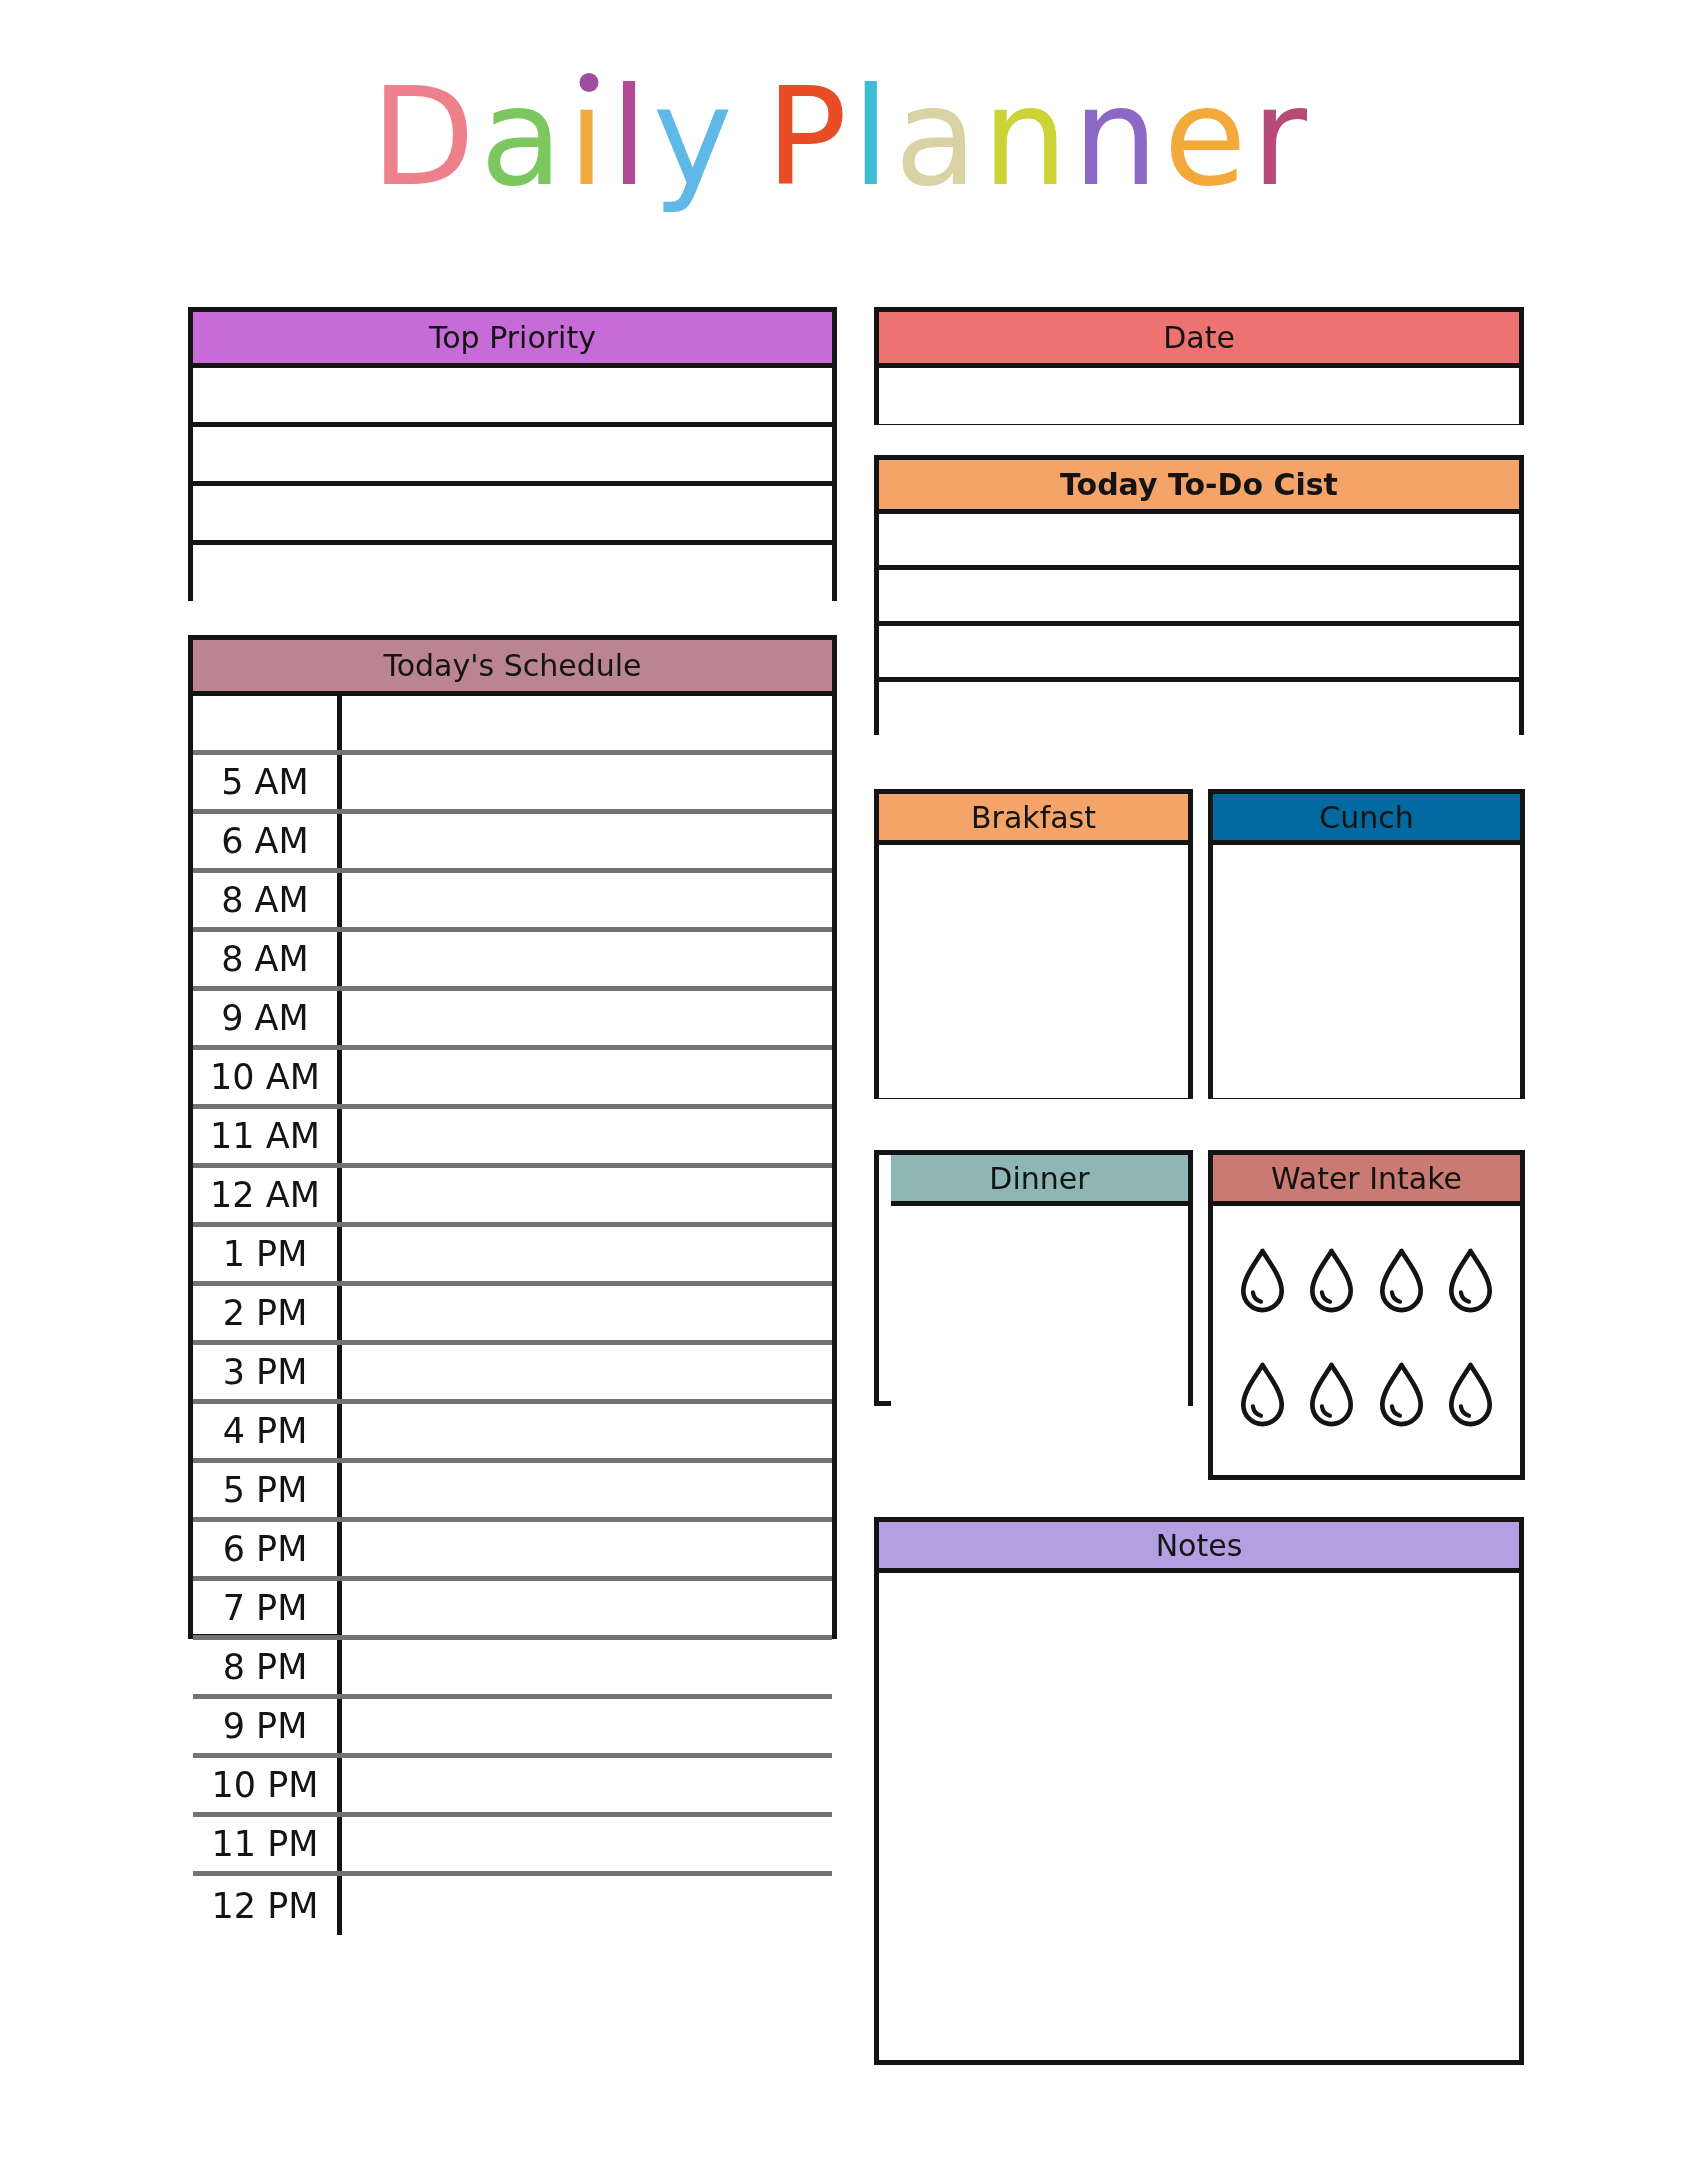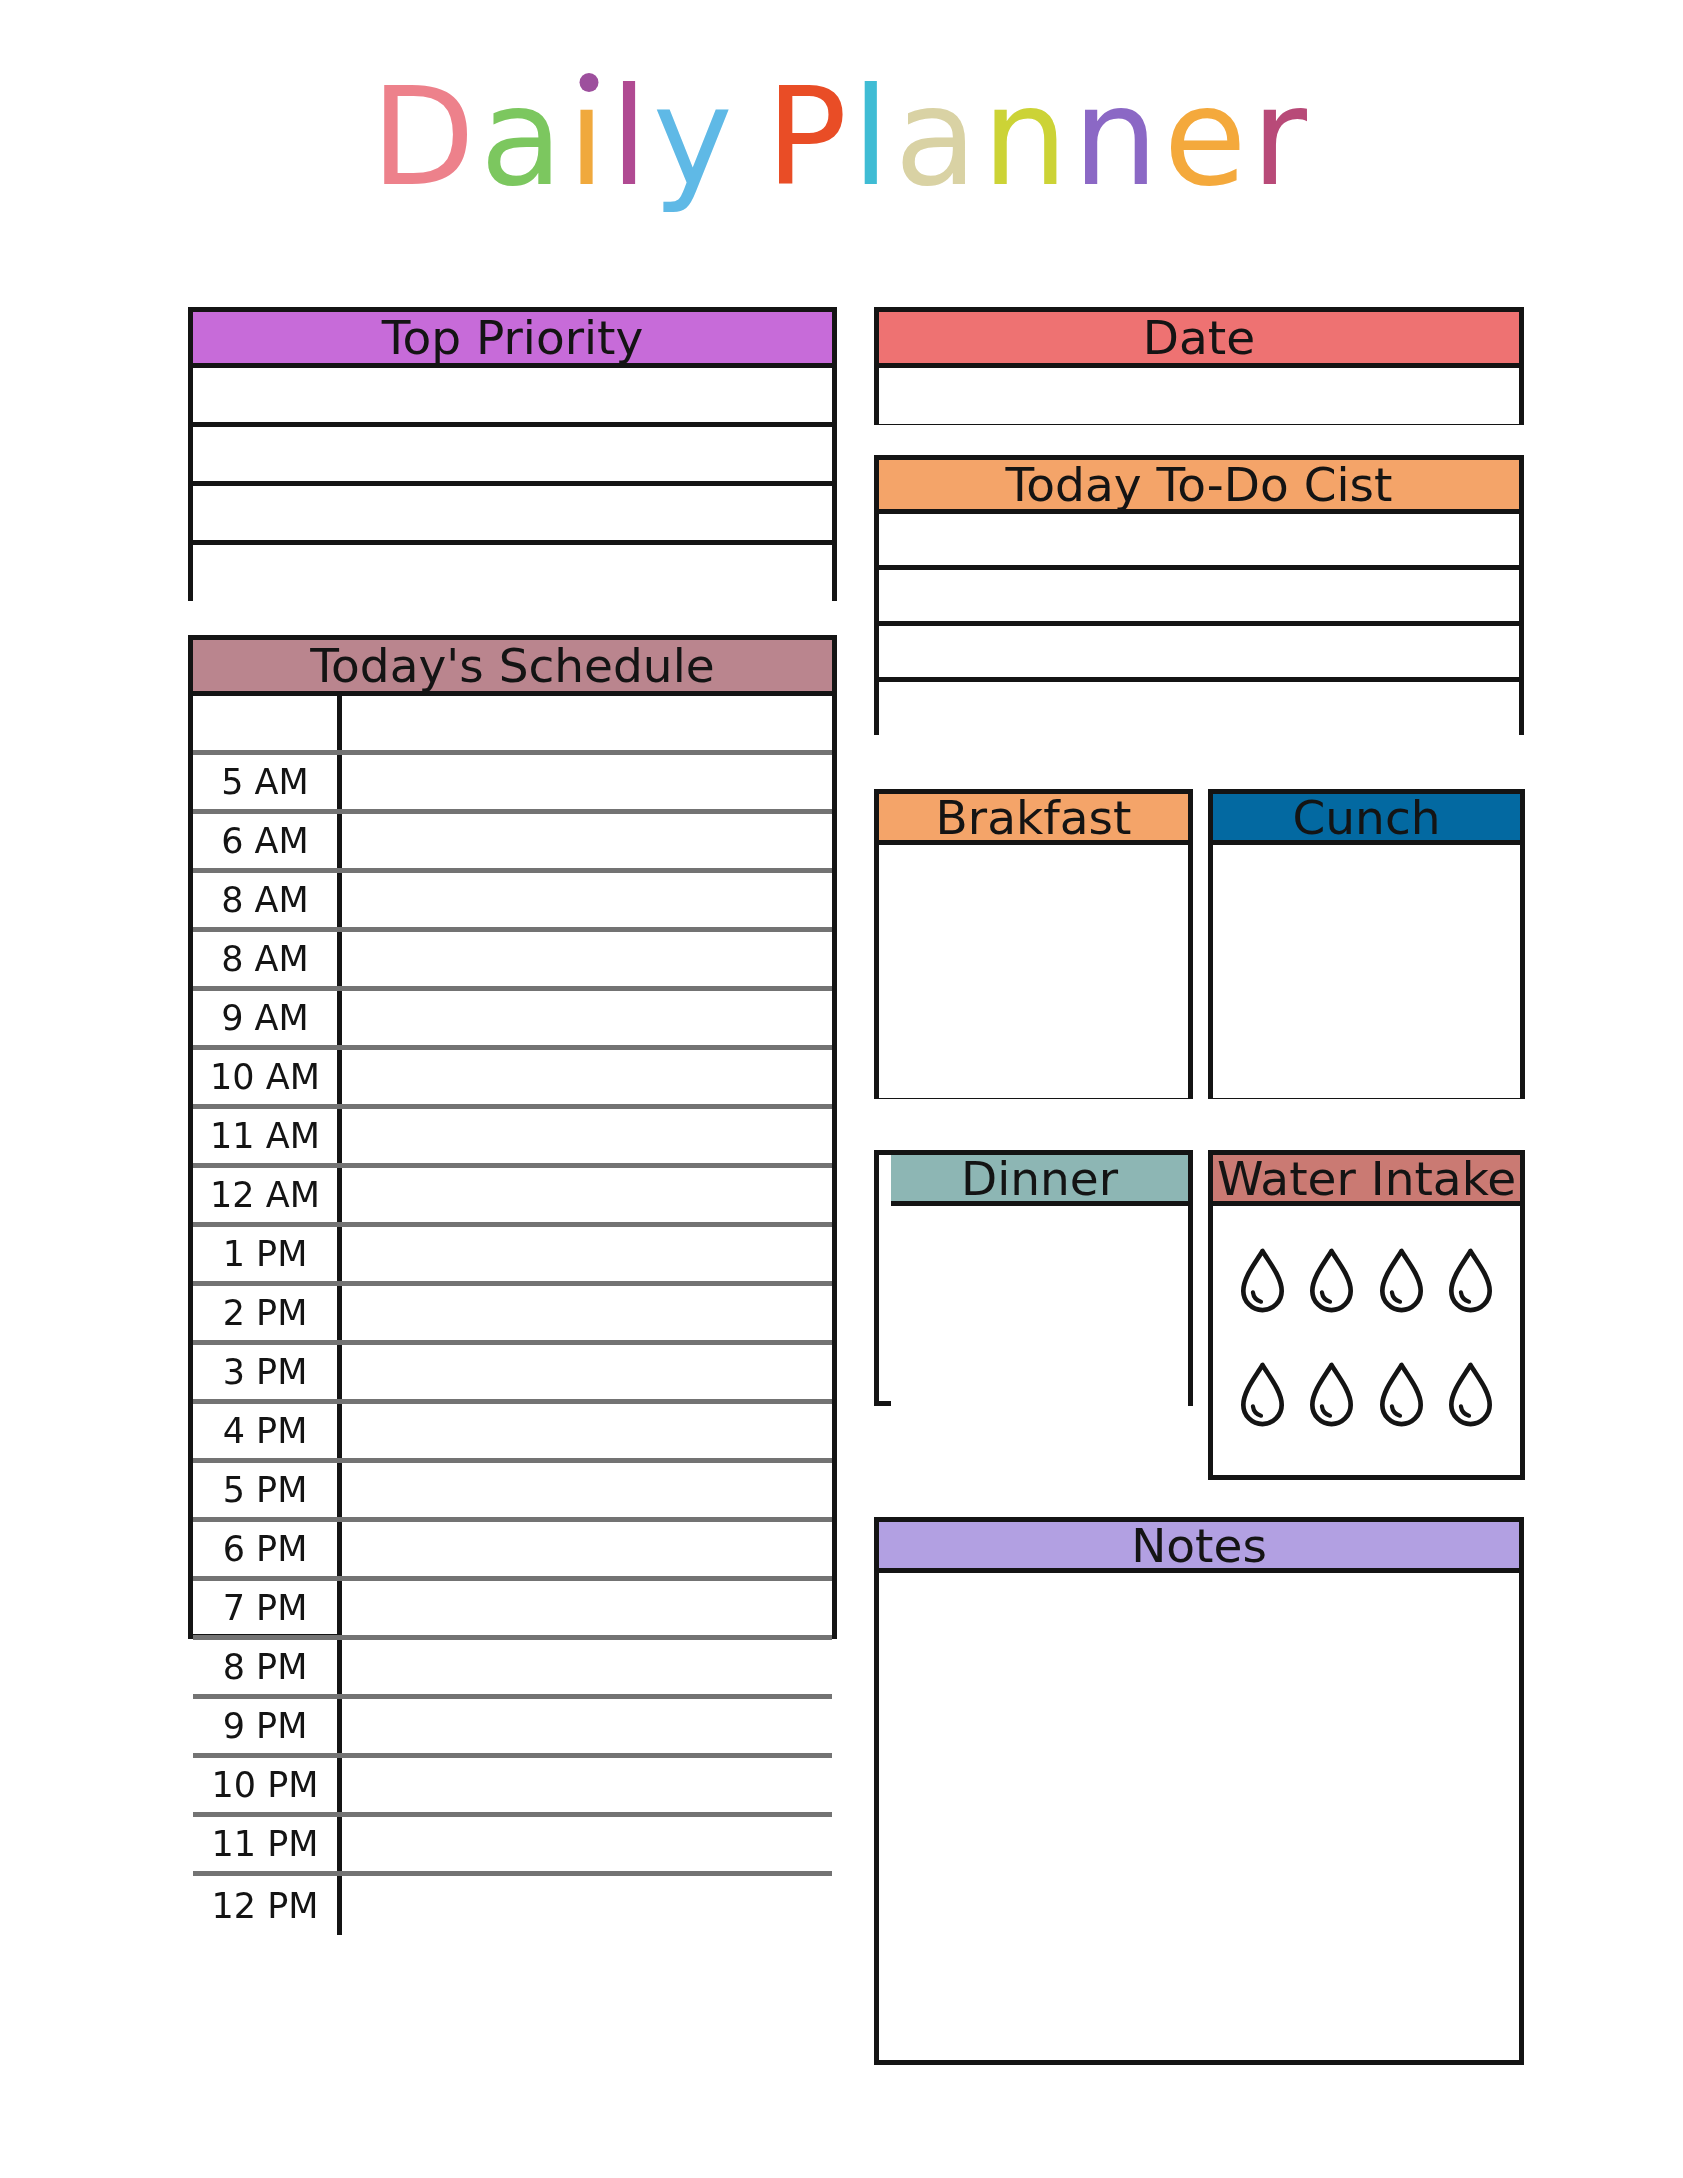--- a/index.html
+++ b/index.html
@@ -18,21 +18,21 @@
   .tletter .idot{
     position:absolute;width:19px;height:19px;border-radius:50%;
     top:22px;left:50%;transform:translateX(-50%);
   }
   
   .box{
     position:absolute;border:5px solid #141414;background:#ffffff;box-sizing:border-box;
   }
   .box-header{
     border-bottom:5px solid #141414;display:flex;align-items:center;justify-content:center;
-    font-size:47px;box-sizing:border-box;
+    font-size:30px;box-sizing:border-box;
   }
   .fill-rows{display:flex;flex-direction:column;}
   .fill-row{border-bottom:5px solid #141414;box-sizing:border-box;background:#fff;}
   .fill-row:last-child{border-bottom:none;}
   
   .sched-row{display:flex;height:59px;border-bottom:5px solid #737373;box-sizing:border-box;}
   .sched-row:last-child{border-bottom:none;}
   .sched-time{
     width:149px;border-right:5px solid #141414;box-sizing:border-box;
     display:flex;align-items:center;justify-content:center;font-size:35px;
@@ -152,21 +152,21 @@
         </div>
       </div>
   </div>
 
   <div class="box" style="left:874px;top:307px;width:650px;height:118px;">
     <div class="box-header" style="height: 56px; background: rgb(238, 114, 114);">Date</div>
     <div style="height:56px;background:#fff;"></div>
   </div>
 
   <div class="box" style="left:874px;top:455px;width:650px;height:280px;">
-    <div class="box-header" style="height: 54px; background: rgb(244, 164, 105);">Today To-Do Cist</div>
+    <div class="box-header" style="height: 54px; background: rgb(244, 164, 105); font-weight: bold;">Today To-Do Cist</div>
     <div class="fill-rows">
         <div class="fill-row" style="height: 56px;"></div>
         <div class="fill-row" style="height: 56px;"></div>
         <div class="fill-row" style="height: 56px;"></div>
         <div class="fill-row" style="height: 56px;"></div>
       </div>
   </div>
 
   <div class="box" style="left:874px;top:789px;width:319px;height:310px;">
     <div class="box-header" style="height: 51px; background: rgb(244, 164, 105);">Brakfast</div>

